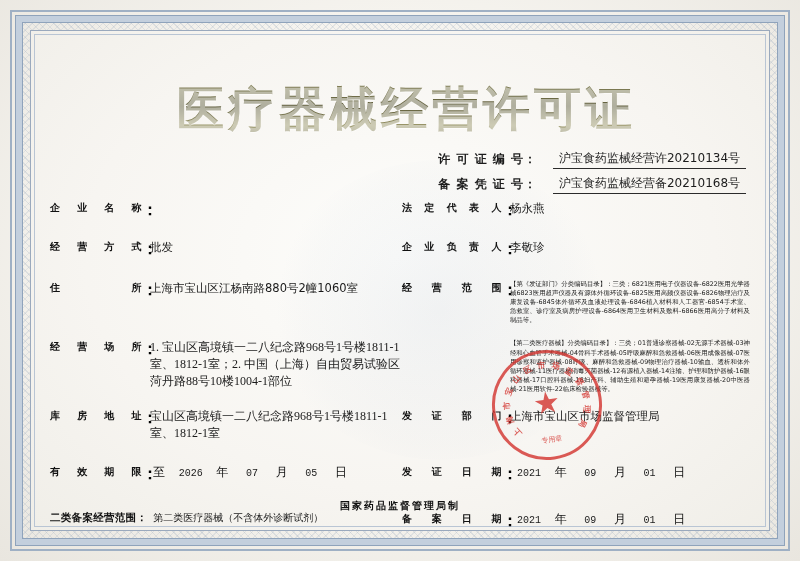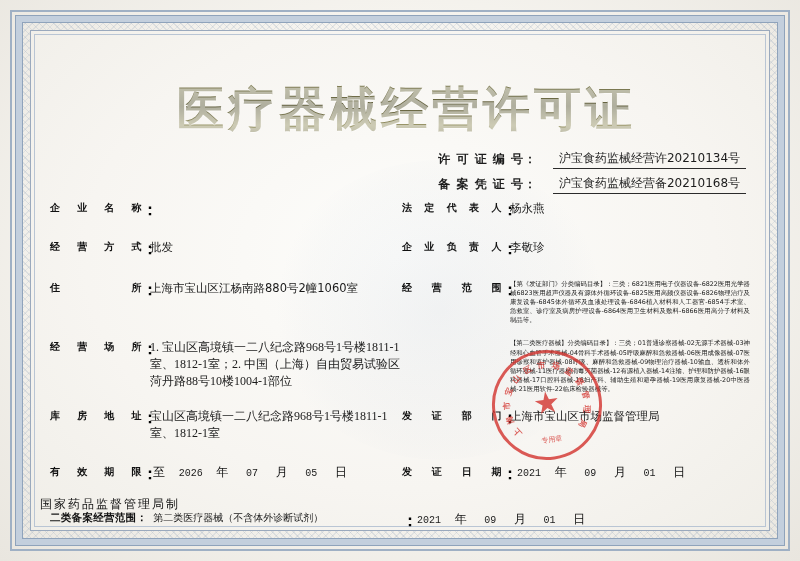--- a/index.html
+++ b/index.html
@@ -214,23 +214,23 @@
     font-size: 10px;
     color: #1a1a1a;
     border-bottom: 1px solid transparent;
     font-family: Liberation Mono, monospace;
   }
   .date-num.y { min-width: 38px; }
   .footer {
     position: absolute;
     left: 0; right: 0;
     bottom: 8px;
-    text-align: left;
-    font-size: 12px;
-    font-weight: normal;
+    text-align: center;
+    font-size: 10px;
+    font-weight: bold;
     letter-spacing: 2px;
     color: #111;
   }
   .note-lbl {
     font-size: 10.5px;
     font-weight: bold;
     color: #111;
     letter-spacing: 0.3px;
   }
   .note-val {
@@ -363,20 +363,21 @@
           </span>
         </div>
       </div>
 
       <div class="row" style="margin-top:26px;">
         <div class="col-l">
           <span class="note-lbl">二类备案经营范围：</span>
           <span class="note-val">第二类医疗器械（不含体外诊断试剂）</span>
         </div>
         <div class="col-r">
+          <span class="lbl wide">备 案 日 期</span>
           <span class="sep">：</span>
           <span class="val">
             <span class="date-num y">2021</span>
             <span class="date-unit">年</span>
             <span class="date-num">09</span>
             <span class="date-unit">月</span>
             <span class="date-num">01</span>
             <span class="date-unit">日</span>
           </span>
         </div>

